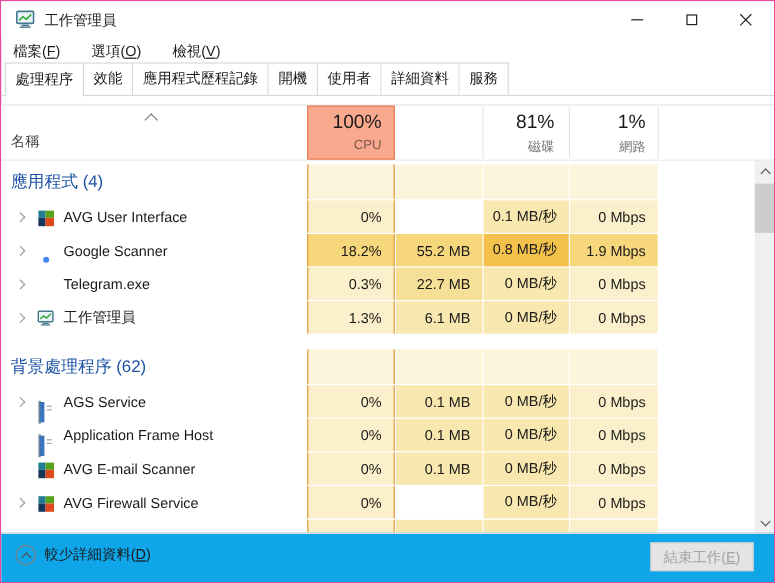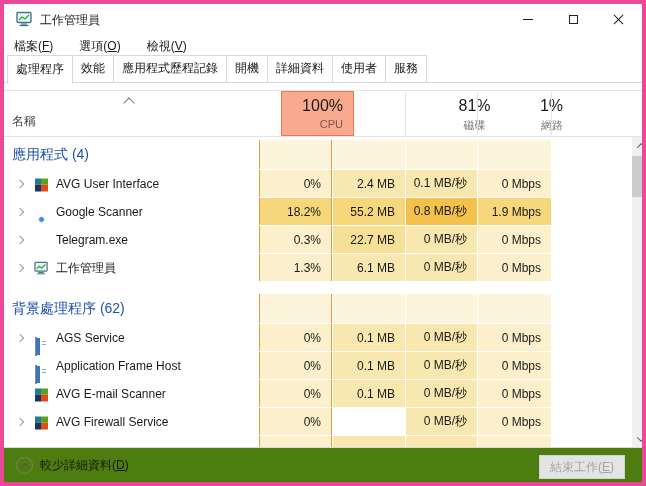--- a/index.html
+++ b/index.html
@@ -1,17 +1,17 @@
 <!DOCTYPE html>
 <html style="--cpu-header-bg: #F9A98E; --cpu-header-border: #E97A50; --cpu-col-border: #E39A3B; --group-text: #1C53A5;"><head>
 <meta charset="utf-8">
 <style>
   html,body{margin:0;padding:0;background:#cfcfcf;font-family:"Liberation Sans","DejaVu Sans",sans-serif;}
   *{box-sizing:border-box;}
-  .window{position:relative;width:646px;height:486px;background:#fff;border:4px solid #ec4899;overflow:hidden;color:#222;}
+  .window{position:relative;width:646px;height:486px;background:#fff;border:1px solid #ec4899;overflow:hidden;color:#222;}
 
   
   .titlebar{position:absolute;left:0;top:0;width:100%;height:30px;background:#fff;}
   .app-icon{position:absolute;left:12px;top:7px;width:16px;height:16px;}
   .title-text{position:absolute;left:36px;top:8px;font-size:12px;color:#1a1a1a;}
   .ctl{position:absolute;top:0;width:45px;height:30px;display:flex;align-items:center;justify-content:center;}
   .ctl-min{right:92px;} .ctl-max{right:46px;} .ctl-close{right:1px;}
   .glyph-min{width:10px;height:0;border-top:1px solid #222;}
   .glyph-max{width:9px;height:9px;border:1px solid #222;}
   .glyph-close{position:relative;width:11px;height:11px;}
@@ -27,26 +27,26 @@
   .tabbar .strip-line{position:absolute;left:0;bottom:0;width:100%;height:0;border-bottom:1px solid #d9d9d9;}
   .tabs{position:absolute;left:3px;bottom:0;display:flex;}
   .tab{position:relative;font-size:12px;color:#1a1a1a;padding:4px 8px 5px 8px;border:1px solid #d9d9d9;border-left:none;background:#fff;white-space:nowrap;}
   .tab:first-child{border-left:1px solid #d9d9d9;}
   .tab.active{border-bottom:1px solid #fff;padding-top:5px;margin-bottom:-1px;z-index:2;}
 
   
   .colheader{position:absolute;left:0;top:86px;width:100%;height:47px;border-top:1px solid #e5e5e5;border-bottom:1px solid #e5e5e5;background:#fff;}
   .name-label{position:absolute;left:8px;bottom:6px;font-size:12px;color:#444;}
   .sort-caret{position:absolute;left:121px;top:8px;width:8px;height:8px;border-right:1px solid #7a7a7a;border-bottom:1px solid #7a7a7a;transform:rotate(-135deg);}
-  .hcol{position:absolute;top:0;height:100%;text-align:right;padding:5px 10px 16px 0;margin-left:22px;}
+  .hcol{position:absolute;top:0;height:100%;text-align:right;padding:5px 10px 16px 0;}
   .hcol .pct{font-size:16px;color:#1a1a1a;line-height:20px;}
   .hcol .lbl{font-size:11px;color:#767676;margin-top:2px;}
   .hcol.cpu{left:255px;width:73px;background:var(--cpu-header-bg);border:1px solid var(--cpu-header-border);padding-top:4px;}
   .hcol.cpu .lbl{color:#7d574a;}
-  .hcol.mem{left:329px;width:72px;} .hcol.disk{left:418px;width:71px;text-align:center;} .hcol.net{left:474px;width:73px;}
+  .hcol.mem{left:329px;width:72px;} .hcol.disk{left:400px;width:71px;} .hcol.net{left:474px;width:73px;}
   .hsep{position:absolute;top:1px;bottom:1px;width:0;border-left:1px solid #e5e5e5;}
 
   
   .list{position:absolute;left:0;top:133px;width:628px;height:310px;background:#fff;overflow:hidden;}
   .spacer-top{height:3px;} .group-gap{height:12px;}
   .grow,.prow{position:relative;}
   .grow{height:30px;} .prow{height:28px;}
   .partial-row{position:relative;height:11px;overflow:hidden;}
   .group-label{position:absolute;left:8px;top:50%;transform:translateY(-50%);font-size:14px;color:var(--group-text);white-space:nowrap;}
   .cell{position:absolute;top:0;bottom:1px;font-size:12px;text-align:right;padding:0 10px 0 0;display:flex;align-items:center;justify-content:flex-end;color:#1a1a1a;white-space:nowrap;}
@@ -72,21 +72,21 @@
 
   
   .vscroll{position:absolute;left:628px;top:133px;width:17px;height:310px;background:#f0f0f0;}
   .sbtn{position:absolute;left:0;width:17px;height:17px;display:flex;align-items:center;justify-content:center;}
   .sbtn.up{top:0;} .sbtn.down{bottom:0;}
   .schev{width:6px;height:6px;border-right:1.3px solid #5a5a5a;border-bottom:1.3px solid #5a5a5a;}
   .schev.u{transform:rotate(-135deg) translate(-1px,-1px);} .schev.d{transform:rotate(45deg) translate(-1px,-1px);}
   .sthumb{position:absolute;left:0;top:19px;width:17px;height:41px;background:#cdcdcd;}
 
   
-  .footer{position:absolute;left:0;top:443px;width:100%;height:42px;background:#4d7c0f;border-top:1px solid #d9d9d9;}
+  .footer{position:absolute;left:0;top:443px;width:100%;height:42px;background:#0ea5e9;border-top:1px solid #d9d9d9;}
   .toggle{position:absolute;left:12px;top:9px;display:flex;align-items:center;gap:7px;}
   .circ{width:17px;height:17px;border:1px solid #7e7e7e;border-radius:50%;display:flex;align-items:center;justify-content:center;}
   .circ .chevu{width:6px;height:6px;border-right:1.3px solid #555;border-bottom:1.3px solid #555;transform:rotate(-135deg) translate(-1px,-1px);}
   .toggle-label{font-size:12px;color:#1a1a1a;}
   .endtask{position:absolute;right:17px;top:7px;width:86px;height:24px;background:#e4e4e4;border:1px solid #d2d2d2;color:#a3a3a3;font-size:12px;display:flex;align-items:center;justify-content:center;}
 </style>
 </head>
 <body>
 
 <div class="window">
@@ -119,22 +119,22 @@
     <span class="menu-item accel">檢視(<u>V</u>)</span>
   </div>
 
   <div class="tabbar">
     <div class="strip-line"></div>
     <div class="tabs">
       <div class="tab active">處理程序</div>
       <div class="tab">效能</div>
       <div class="tab">應用程式歷程記錄</div>
       <div class="tab">開機</div>
+      <div class="tab">使用者</div>
       <div class="tab">詳細資料</div>
-      <div class="tab">使用者</div>
       <div class="tab">服務</div>
     </div>
   </div>
 
   <div class="colheader">
     <span class="sort-caret"></span>
     <span class="name-label">名稱</span>
     <div class="hcol cpu">
       <div class="pct">100%</div>
       <div class="lbl">CPU</div>
@@ -166,21 +166,20 @@
     <div class="prow">
       <span class="rowchev"></span>
       <span class="rowicon avg-grid">
           <i></i>
           <i></i>
           <i></i>
           <i></i>
         </span>
       <span class="rowname">AVG User Interface</span>
       <div class="cell c-cpu" style="background-color: rgb(251, 240, 203);">0%</div>
-      <div class="cell c-mem" style="background-color: rgb(248, 231, 174);">2.4 MB</div>
       <div class="cell c-disk" style="background-color: rgb(248, 231, 174);">0.1 MB/秒</div>
       <div class="cell c-net" style="background-color: rgb(251, 240, 203);">0 Mbps</div>
     </div>
 
     <div class="prow">
       <span class="rowchev"></span>
       <span class="rowicon chrome-disc"><i></i></span>
       <span class="rowname">Google Scanner</span>
       <div class="cell c-cpu" style="background-color: rgb(246, 215, 123);">18.2%</div>
       <div class="cell c-mem" style="background-color: rgb(246, 215, 123);">55.2 MB</div>

